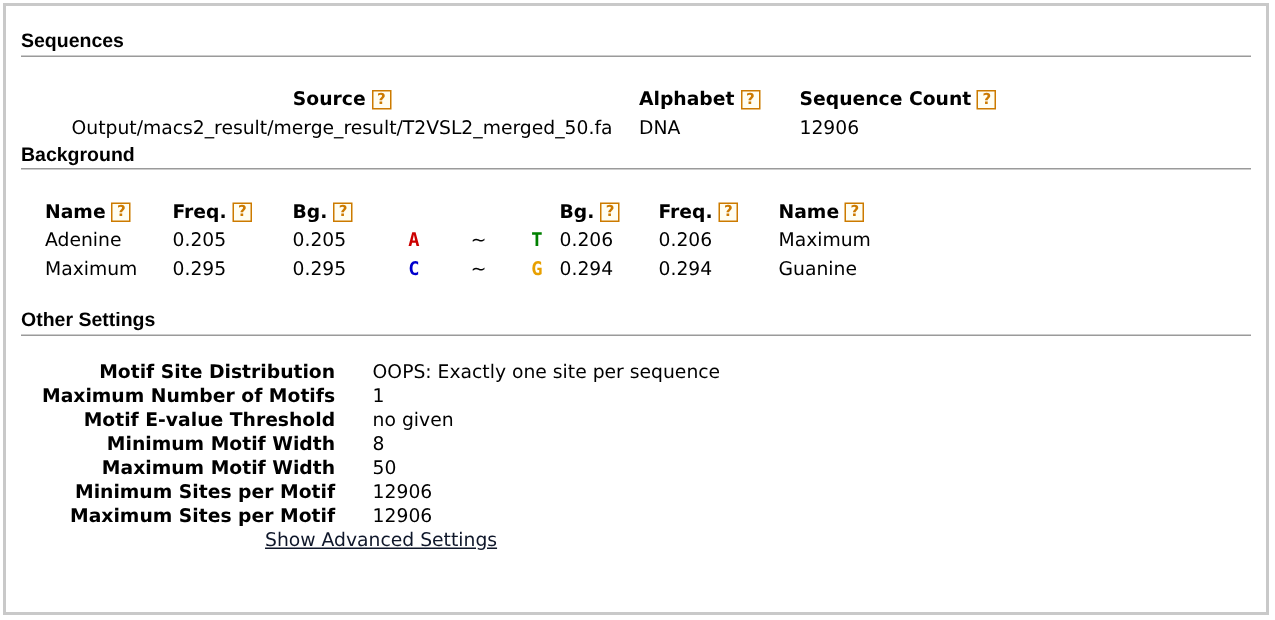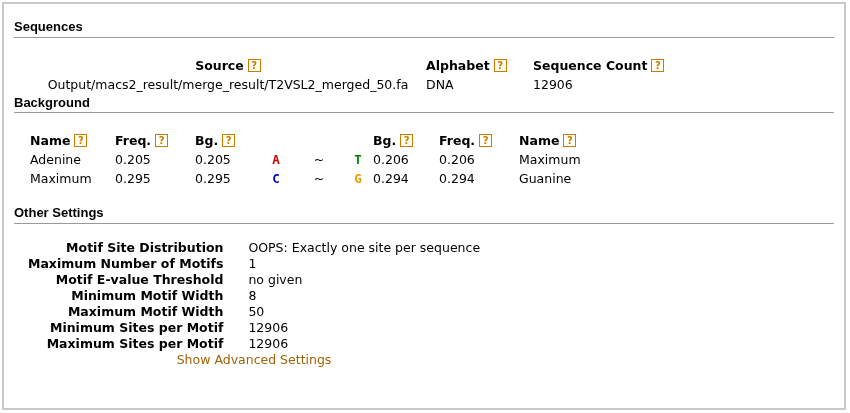--- a/index.html
+++ b/index.html
@@ -71,21 +71,22 @@
     font-family: "DejaVu Sans Mono", "Liberation Mono", monospace;
     font-weight: bold;
   }
 
   
   .set-table { margin: 16px 0 0 14px; line-height: 16px; }
   .set-table th { text-align: right; width: 192px; margin-top: 45px; }
   .set-table td { padding-left: 25px; margin-top: 13px; }
   .set-table .link-row td { text-align: center; padding-left: 0; }
   a.adv-link {
-    color: #a16207;
+    color: #0f172a;
+    text-decoration: underline;
     cursor: pointer;
   }
 
   .sect-background { margin-top: 2px; }
   .sect-other { margin-top: 18px; }
 </style>
 </head>
 <body>
 
 <div class="frame">

